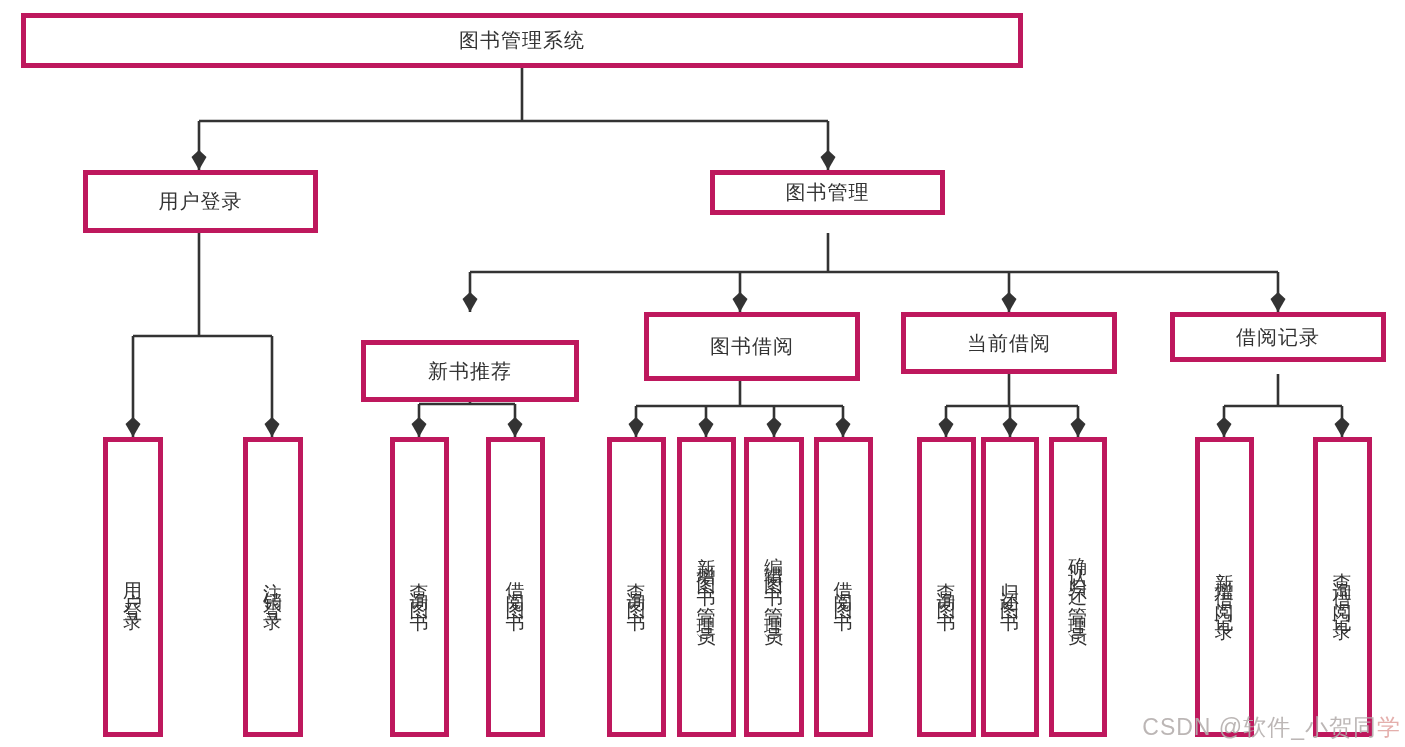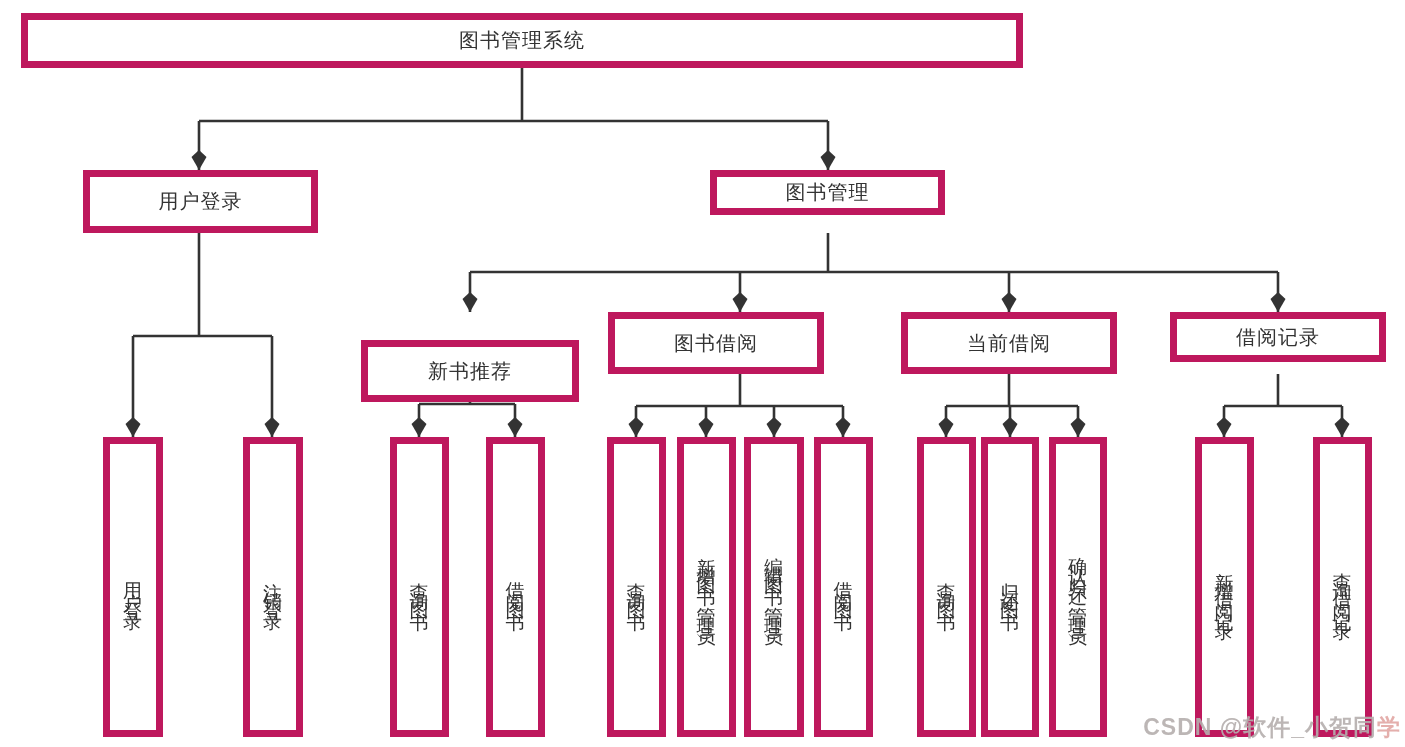--- a/index.html
+++ b/index.html
@@ -14,21 +14,21 @@
   }
   .connectors {
     position: absolute;
     left: 0; top: 0;
     width: 1405px; height: 747px;
   }
   .box {
     position: absolute;
     box-sizing: border-box;
     background: #ffffff;
-    border: 7px solid #be185d;
+    border: 5px solid #be185d;
     display: flex;
     align-items: center;
     justify-content: center;
     font-size: 20px;
     color: #333333;
     letter-spacing: 1px;
     white-space: nowrap;
   }
   .vbox {
     writing-mode: vertical-rl;
@@ -41,21 +41,20 @@
   .watermark {
     position: absolute;
     top: 712px;
     right: 4px;
     font-size: 23px;
     letter-spacing: 1px;
     color: #b5afae;
     opacity: 0.9;
     white-space: nowrap;
     z-index: 5;
-    font-weight: bold;
   }
   .watermark .wm-accent { color: #e2a7a4; }
 </style>
 </head>
 <body>
 
 <div class="canvas">
 
   <svg class="connectors" viewBox="0 0 1405 747" xmlns="http://www.w3.org/2000/svg">
     <defs>
@@ -101,21 +100,21 @@
       <line x1="1342" y1="406" x2="1342" y2="437" marker-end="url(#arr)"></line>
     </g>
   </svg>
 
   <div class="box" style="left:21px; top:13px; width:1002px; height:55px;">图书管理系统</div>
 
   <div class="box" style="left:83px; top:170px; width:235px; height:63px;">用户登录</div>
   <div class="box" style="left:710px; top:170px; width:235px; height:45px;">图书管理</div>
 
   <div class="box" style="left:361px; top:312px; width:218px; height:62px;margin-top:28px;">新书推荐</div>
-  <div class="box" style="left:608px; top:312px; width:216px; height:62px;">图书借阅</div>
+  <div class="box" style="left:644px; top:312px; width:216px; height:69px;">图书借阅</div>
   <div class="box" style="left:901px; top:312px; width:216px; height:62px;">当前借阅</div>
   <div class="box" style="left:1170px; top:312px; width:216px; height:50px;">借阅记录</div>
 
   <div class="box vbox" style="left:103px; top:437px; width:60px; height:300px;">用户登录</div>
   <div class="box vbox" style="left:243px; top:437px; width:60px; height:300px;">注销登录</div>
 
   <div class="box vbox" style="left:390px; top:437px; width:59px; height:300px;">查询图书</div>
   <div class="box vbox" style="left:486px; top:437px; width:59px; height:300px;">借阅图书</div>
 
   <div class="box vbox" style="left:607px; top:437px; width:59px; height:300px;">查询图书</div>

